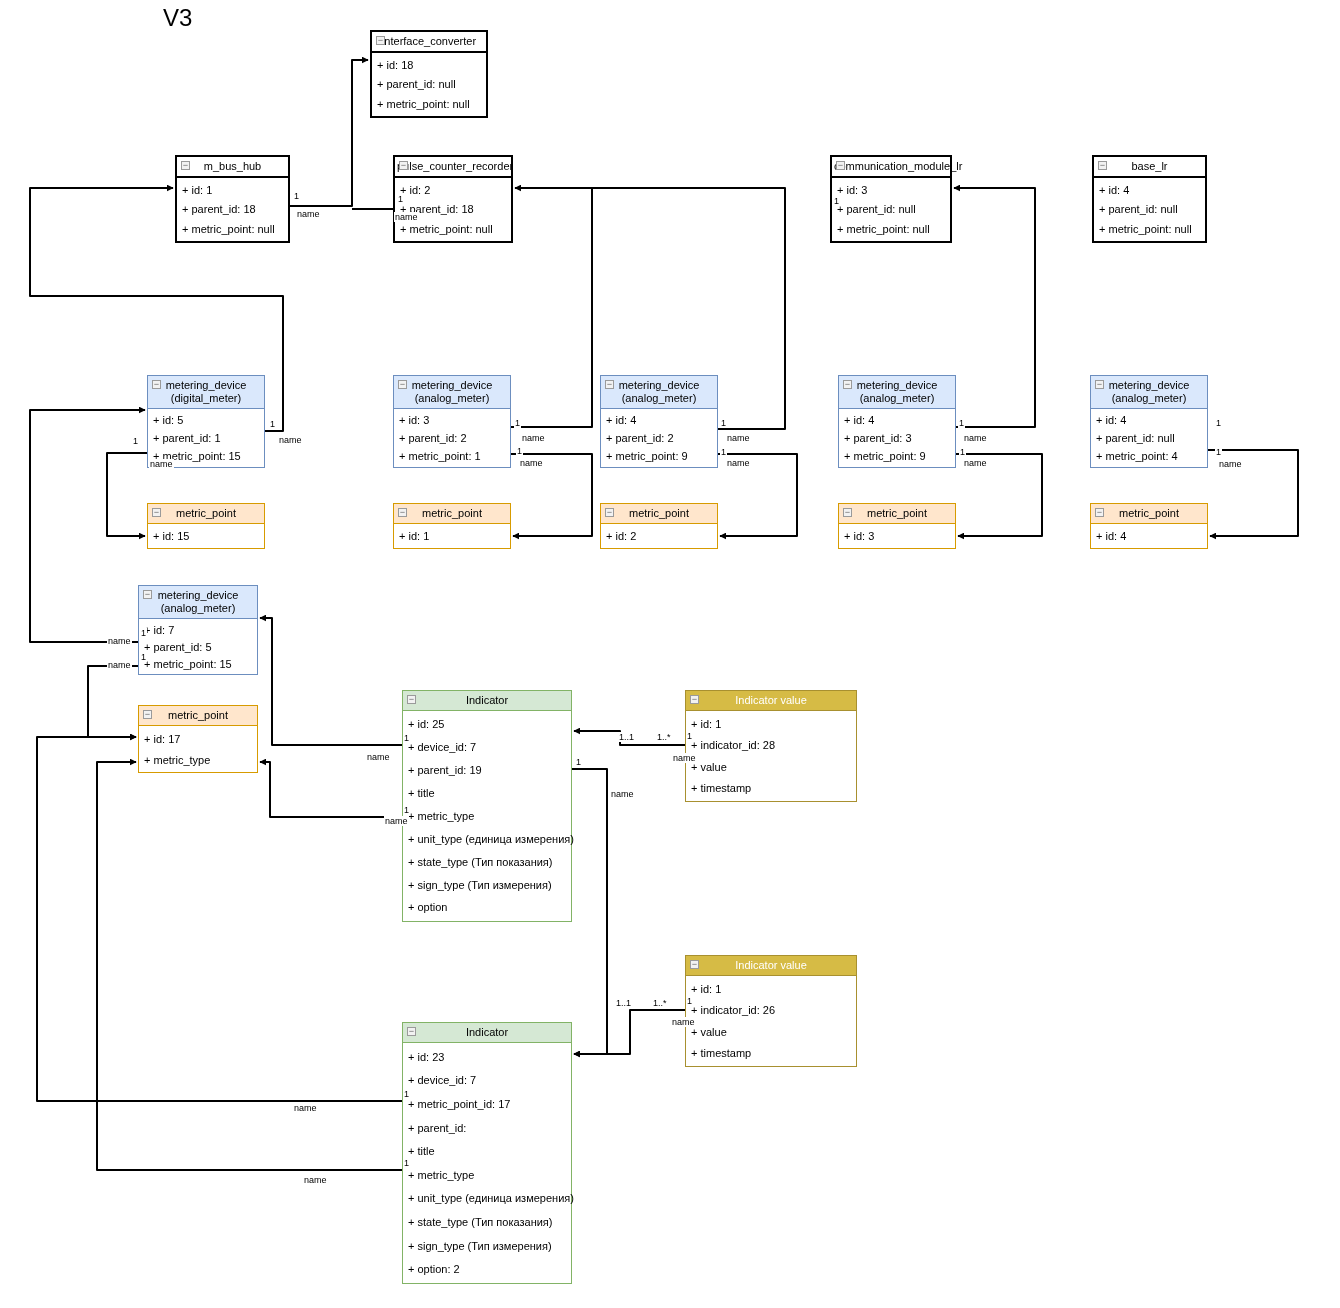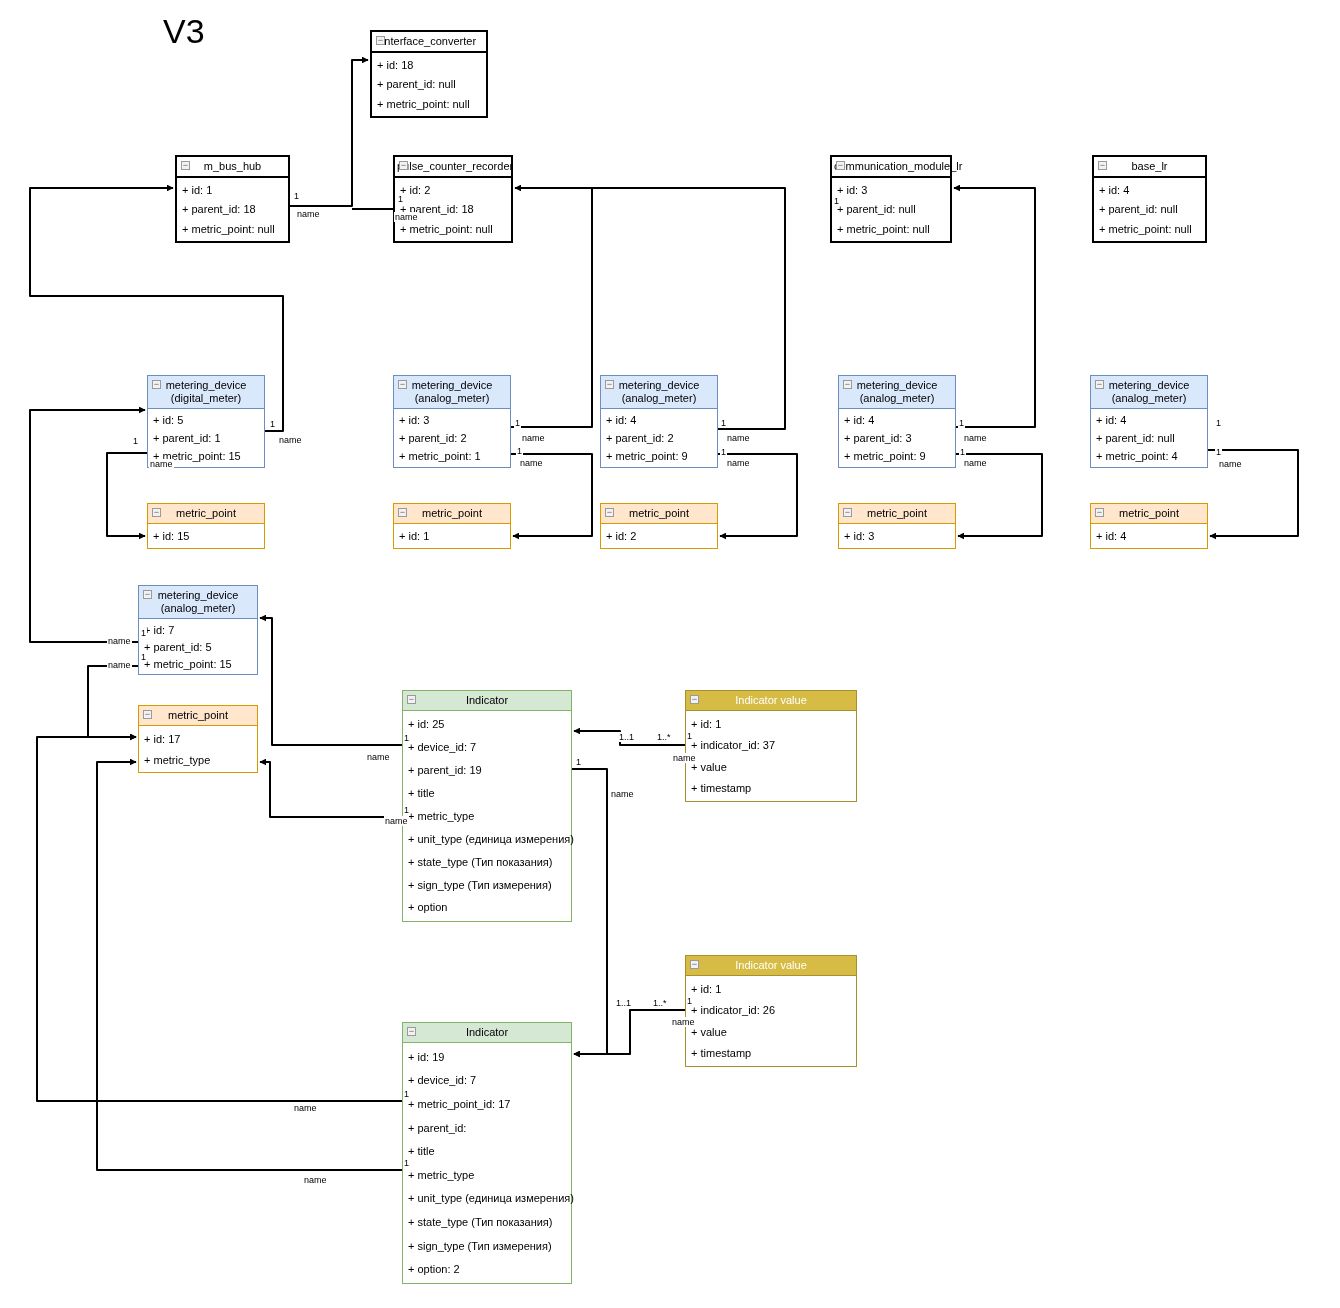--- a/index.html
+++ b/index.html
@@ -1,18 +1,18 @@
 <!DOCTYPE html>
 <html><head>
 <meta charset="utf-8">
 <style>
   html,body{margin:0;padding:0;background:#ffffff;}
   .canvas{position:relative;width:1340px;height:1308px;overflow:hidden;
           font-family:"Liberation Sans",sans-serif;}
-  .diagram-title{position:absolute;left:163px;top:12px;font-size:34px;color:#000;}
+  .diagram-title{position:absolute;left:163px;top:4px;font-size:24px;color:#000;}
   #edges-svg{position:absolute;left:0;top:0;}
   .edge{fill:none;stroke:#000;stroke-width:2;stroke-linejoin:round;}
   .entity{position:absolute;background:#fff;display:flex;flex-direction:column;
           box-sizing:border-box;font-size:11px;color:#000;}
   .entity-header{position:relative;text-align:center;line-height:13px;
                  padding:3px 2px;flex:0 0 auto;}
   .collapse-icon{position:absolute;left:4px;top:4px;width:9px;height:9px;
                  border:1px solid #9a9a9a;background:#f2f2f2;color:#666;
                  font-size:9px;line-height:7px;text-align:center;box-sizing:border-box;}
   .fields{flex:1;display:flex;flex-direction:column;justify-content:space-around;
@@ -265,21 +265,21 @@
           <div class="field">+ option</div>
         </div>
       </div>
       <div class="entity gold" style="left: 685px; top: 690px; width: 172px; height: 112px;">
         <div class="entity-header">
           <span class="collapse-icon">−</span>
           <div>Indicator value</div>
         </div>
         <div class="fields">
           <div class="field">+ id: 1</div>
-          <div class="field">+ indicator_id: 37</div>
+          <div class="field">+ indicator_id: 28</div>
           <div class="field">+ value</div>
           <div class="field">+ timestamp</div>
         </div>
       </div>
       <div class="entity gold" style="left: 685px; top: 955px; width: 172px; height: 112px;">
         <div class="entity-header">
           <span class="collapse-icon">−</span>
           <div>Indicator value</div>
         </div>
         <div class="fields">
@@ -288,21 +288,21 @@
           <div class="field">+ value</div>
           <div class="field">+ timestamp</div>
         </div>
       </div>
       <div class="entity green" style="left: 402px; top: 1022px; width: 170px; height: 262px;">
         <div class="entity-header">
           <span class="collapse-icon">−</span>
           <div>Indicator</div>
         </div>
         <div class="fields">
-          <div class="field">+ id: 19</div>
+          <div class="field">+ id: 23</div>
           <div class="field">+ device_id: 7</div>
           <div class="field">+ metric_point_id: 17</div>
           <div class="field">+ parent_id:</div>
           <div class="field">+ title</div>
           <div class="field">+ metric_type</div>
           <div class="field">+ unit_type (единица измерения)</div>
           <div class="field">+ state_type (Тип показания)</div>
           <div class="field">+ sign_type (Тип измерения)</div>
           <div class="field">+ option: 2</div>
         </div>

